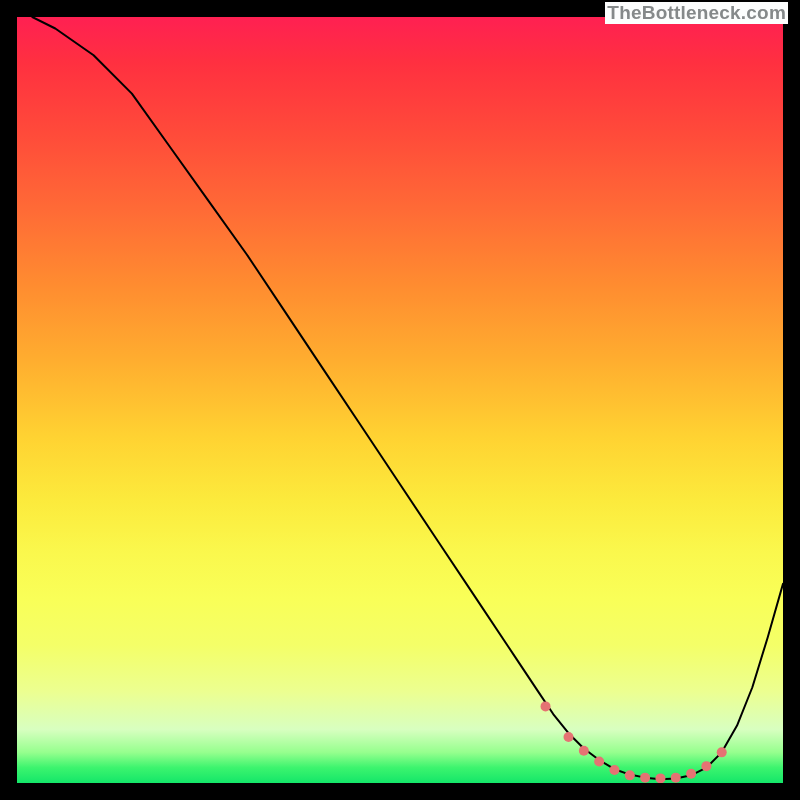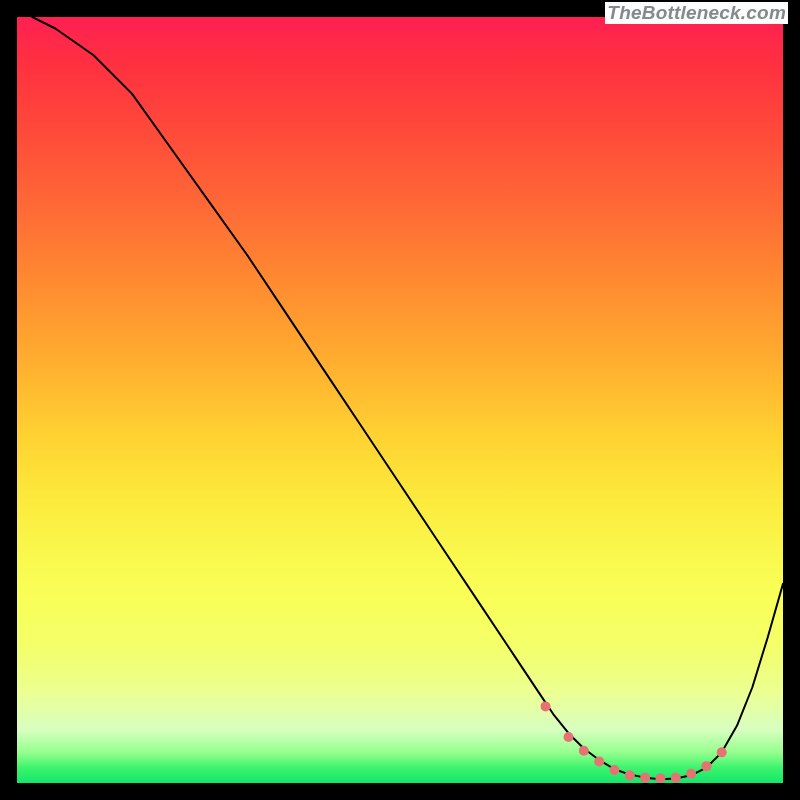--- a/index.html
+++ b/index.html
@@ -44,21 +44,20 @@
     position: absolute;
     top: 2px;
     right: 12px;
     font-family: Arial, Helvetica, sans-serif;
     font-size: 19px;
     font-weight: 600;
     color: #85898a;
     background: #fcfdfd;
     padding: 0 2px;
     letter-spacing: 0.2px;
-    font-style: italic;
   }
   svg.curve {
     position: absolute;
     left: 0;
     top: 0;
     width: 766px;
     height: 766px;
   }
 </style>
 </head>

